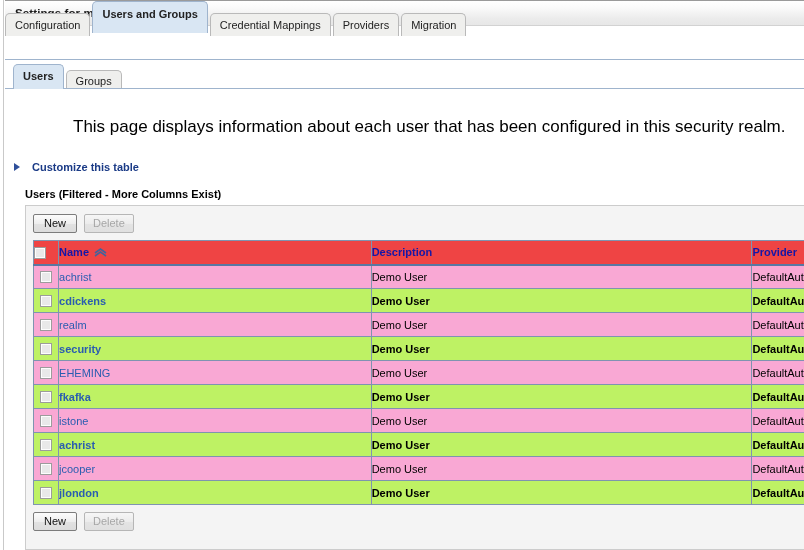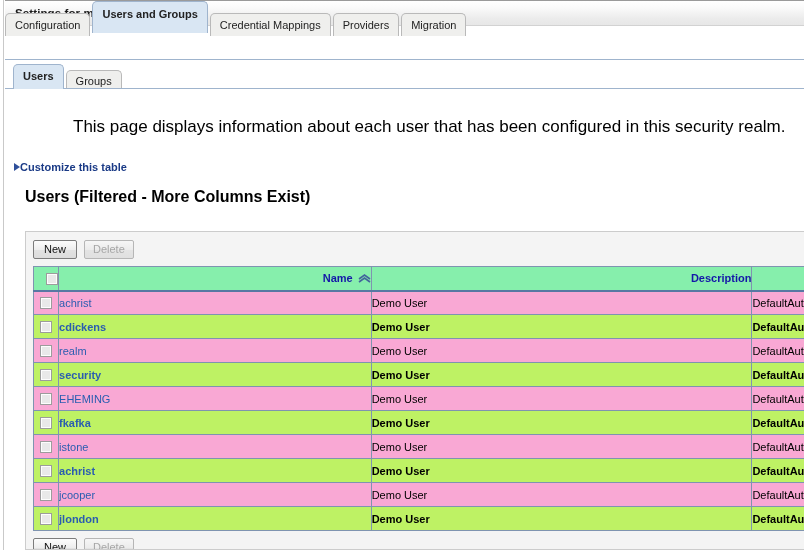--- a/index.html
+++ b/index.html
@@ -170,59 +170,58 @@
     color: #000000;
     margin-left: 48px;
   }
 
   .customize-link {
     position: absolute;
     left: 9px;
     top: 72px;
     display: flex;
     align-items: center;
-    gap: 0;
+    gap: 12px;
     cursor: pointer;
   }
   .tri-icon {
     width: 0;
     height: 0;
     border-left: 6px solid #2f4f9a;
     border-top: 4px solid transparent;
     border-bottom: 4px solid transparent;
     display: inline-block;
   }
   .customize-label {
     font-size: 11px;
     font-weight: bold;
     color: #1a3a86;
   }
 
   .table-caption {
     position: absolute;
     left: 20px;
     top: 99px;
-    font-size: 16px;
+    font-size: 11px;
     font-weight: bold;
     color: #000000;
   }
 
   
   .table-panel {
     position: absolute;
     left: 20px;
     top: 116px;
     right: 0;
     bottom: 0;
     background: #f4f4f4;
     border: 1px solid #cccccc;
     border-right: none;
     box-sizing: border-box;
     overflow: hidden;
-    margin-top: 26px;
   }
 
   .btnbar {
     padding: 8px 0 7px 7px;
     display: flex;
     gap: 7px;
     align-items: center;
   }
   .btn {
     min-width: 44px;
@@ -258,26 +257,26 @@
   table.users th, table.users td {
     border: 1px solid #7f94b0;
     padding: 0;
     height: 24px;
     box-sizing: border-box;
     vertical-align: middle;
     overflow: hidden;
     white-space: nowrap;
   }
   table.users th {
-    background: #86efac;
+    background: #ef4444;
     border-bottom: 2px solid #4a6punk;
     border-bottom: 2px solid #5878a3;
     color: #1417a8;
     font-weight: bold;
-    text-align: right;
+    text-align: left;
   }
   th.col-check, td.col-check {
     width: 25px;
     text-align: center;
   }
   th.col-name, td.col-name { width: 312px; padding-left: 8px; }
   th.col-desc, td.col-desc { width: 380px; padding-left: 8px; }
   th.col-prov, td.col-prov { width: 300px; padding-left: 8px; }
   th.col-name, th.col-desc, th.col-prov { padding-left: 8px; }
 

